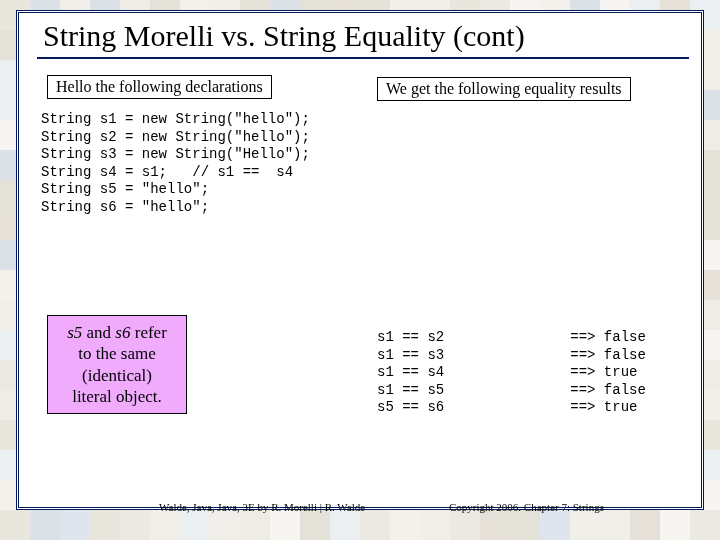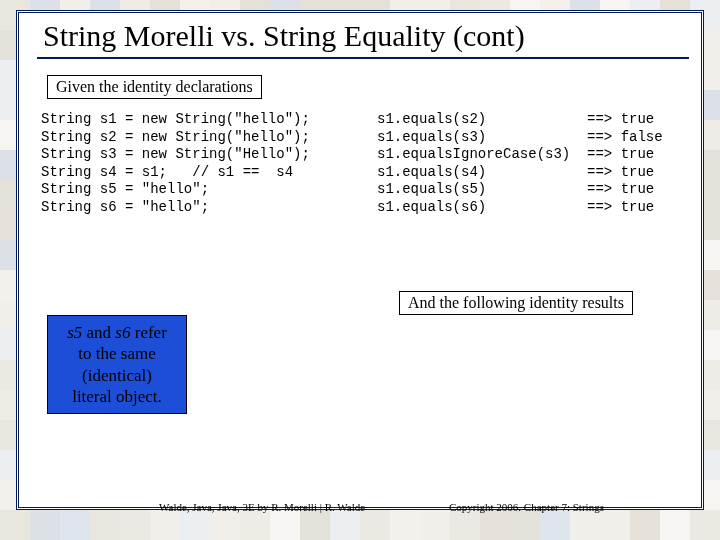--- a/index.html
+++ b/index.html
@@ -50,21 +50,21 @@
     position: absolute;
     font-family: "Courier New", Courier, monospace;
     font-size: 14px;
     line-height: 1.25;
     white-space: pre;
     color: #000;
   }
   .note {
     position: absolute;
     border: 1px solid #000;
-    background: #1d4ed8;
+    background: #f0abfc;
     font-size: 17px;
     text-align: center;
     padding: 6px 10px;
     line-height: 1.25;
   }
   .note .i { font-style: italic; }
   .footer {
     position: absolute;
     bottom: 6px;
     width: 100%;
@@ -509,39 +509,38 @@
     <div style="background: rgb(216, 208, 192);"></div>
     <div style="background: rgb(184, 169, 143);"></div>
     <div style="background: rgb(230, 225, 214);"></div>
     <div style="background: rgb(200, 192, 176);"></div>
   </div>
 
 <div class="slide">
 
   <div class="title">String Morelli vs. String Equality (cont)</div>
 
-  <div class="box" style="left:28px; top:62px;">Given the identity declarations</div>
-
+  <div class="box" style="left:28px; top:62px;">Hello the following declarations</div>
+
+  <div class="box" style="left:358px; top:64px;">We get the following equality results</div>
 
   <div class="code" style="left:22px; top:98px;">String s1 = new String("hello");
 String s2 = new String("hello");
 String s3 = new String("Hello");
 String s4 = s1;   // s1 ==  s4
 String s5 = "hello";
 String s6 = "hello";</div>
 
-  <div class="code" style="left:358px; top:98px;">s1.equals(s2)            ==&gt; true
-s1.equals(s3)            ==&gt; false
-s1.equalsIgnoreCase(s3)  ==&gt; true
-s1.equals(s4)            ==&gt; true
-s1.equals(s5)            ==&gt; true
-s1.equals(s6)            ==&gt; true</div>
-
-  <div class="box" style="left:380px; top:278px;">And the following identity results</div>
-
+
+
+  <div class="code" style="left:358px; top:316px;">s1 == s2               ==&gt; false
+s1 == s3               ==&gt; false
+s1 == s4               ==&gt; true
+s1 == s5               ==&gt; false
+s5 == s6               ==&gt; true</div>
 
   <div class="note" style="left:28px; top:302px; width:140px;">
     <span class="i">s5</span><span> and </span><span class="i">s6</span><span> refer<br>to the same<br>(identical)<br>literal object.</span>
   </div>
 
   <div class="footer">
     <span class="l">Walde, Java, Java, 3E by R. Morelli | R. Walde</span>
     <span class="r">Copyright 2006.  Chapter 7: Strings</span>
   </div>
 

